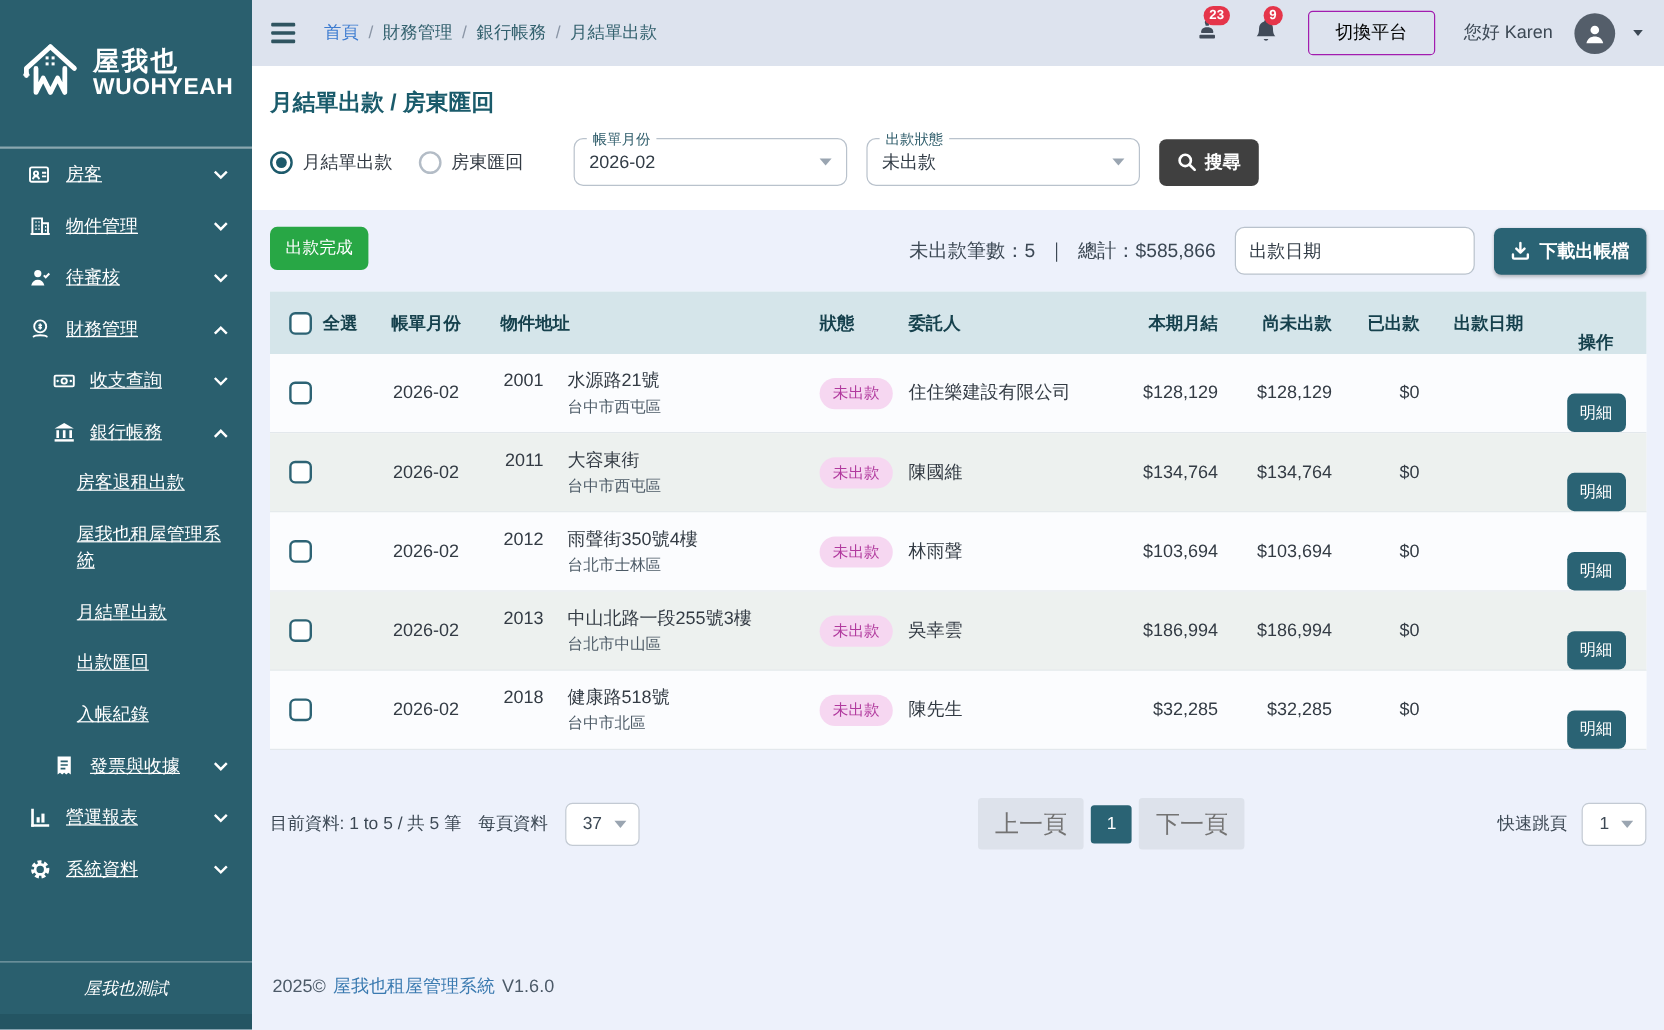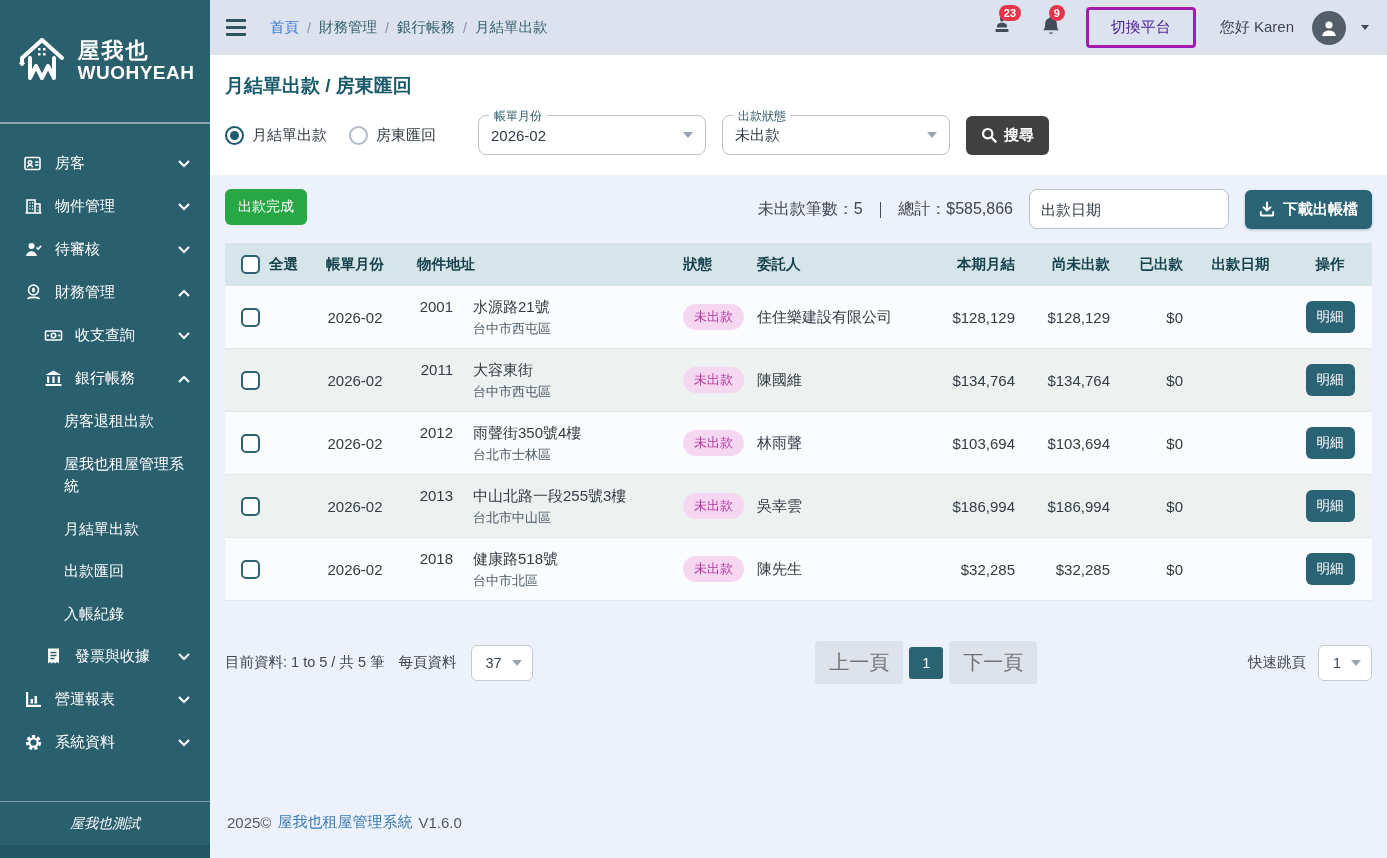--- a/index.html
+++ b/index.html
@@ -7,21 +7,21 @@
   body { font-family:"Liberation Sans","DejaVu Sans",sans-serif; font-size:15px; color:#333b44; background:#edf1fb; }
   .app { display:flex; width:1387px; height:858px; }
 
   
   .sidebar { width:210px; min-width:210px; background:#2a5f6e; color:#fff; display:flex; flex-direction:column; height:858px; }
   .logo-block { height:124px; display:flex; align-items:center; justify-content:center; gap:10px; border-bottom:2px solid rgba(255,255,255,.45); }
   .logo-house { flex:0 0 auto; }
   .logo-text { display:flex; flex-direction:column; line-height:1.05; }
   .logo-zh { font-size:22px; font-weight:bold; letter-spacing:2px; }
   .logo-en { font-size:19px; font-weight:bold; letter-spacing:.5px; }
-  .menu { flex:1 1 auto; overflow:hidden; padding-top:18px; }
+  .menu { flex:1 1 auto; overflow:hidden; padding-top:0;text-decoration:underline; }
   .mitem { display:flex; align-items:center; gap:12px; padding:12px 20px 12px 24px; cursor:pointer; font-size:15px; }
   .mitem .micon { width:19px; height:19px; display:flex; align-items:center; justify-content:center; flex:0 0 auto; }
   .mitem .mlabel { flex:1 1 auto; }
   .mitem .chev { width:12px; height:8px; flex:0 0 auto; }
   .lvl1 { padding-left:44px; }
   .lvl2 { padding-left:64px; padding-top:10px; padding-bottom:10px; }
   .lvl2 .mlabel { line-height:1.5; }
   .sidebar-bottom { border-top:1px solid rgba(255,255,255,.4); padding:13px 0 12px; text-align:center; font-size:14px;font-style:italic; }
   .sidebar-edge { height:13px; background:#245563; }
 
@@ -30,21 +30,21 @@
   .topbar { height:55px; background:#dde3ee; display:flex; align-items:center; padding:0 18px 0 16px; gap:10px; }
   .burger { display:flex; flex-direction:column; gap:4px; cursor:pointer; margin-right:14px; }
   .burger span { display:block; width:20px; height:3px; background:#2f5460; border-radius:1px; }
   .crumbs { display:flex; align-items:center; gap:8px; font-size:14.5px; flex:1 1 auto; }
   .crumb { color:#33616e; cursor:pointer; }
   .crumb.first { color:#3d7cd0; }
   .crumb-sep { color:#8a95a5; }
   .top-icons { display:flex; align-items:center; gap:26px; margin-right:14px; }
   .icon-wrap { position:relative; cursor:pointer; }
   .badge { position:absolute; top:-9px; left:9px; background:#e5354a; color:#fff; font-size:11px; font-weight:bold; border-radius:9px; padding:1px 5px; line-height:1.3; }
-  .btn-switch { border:3px solid #a21caf; background:transparent; color:#4c1d95; font-size:15px; padding:8px 22px; border-radius:4px; cursor:pointer; }
+  .btn-switch { border:1px solid #a21caf; background:transparent; color:#000000; font-size:15px; padding:8px 22px; border-radius:4px; cursor:pointer; }
   .greeting { font-size:15px; color:#3c4854; margin:0 8px 0 14px; }
   .avatar { width:34px; height:34px; border-radius:50%; background:#545e6a; display:flex; align-items:center; justify-content:center; cursor:pointer; }
   .avatar-caret { width:0; height:0; border-left:4px solid transparent; border-right:4px solid transparent; border-top:5px solid #3c4854; margin-left:5px; cursor:pointer; }
 
   
   .white-section { background:#fff; padding:18px 15px 20px; }
   .page-title { color:#1a5b6b; font-size:19px; font-weight:bold; margin-bottom:16px; }
   .filter-row { display:flex; align-items:center; gap:16px; }
   .radios { display:flex; align-items:center; gap:22px; margin-right:26px; }
   .radio { display:flex; align-items:center; gap:8px; cursor:pointer; }
@@ -78,21 +78,21 @@
   .cb { width:19px; height:19px; border:2px solid #2d6374; border-radius:5px; background:#fff; display:inline-block; cursor:pointer; flex:0 0 auto; }
   .c-month { text-align:center; }
   .c-addr { display:flex; gap:20px; padding-left:14px; line-height:1.55; }
   .c-addr .code { width:36px; text-align:right; flex:0 0 auto; }
   .addr-lines { display:flex; flex-direction:column; }
   .district { font-size:13px; color:#4c5a66; }
   .c-status { padding-left:14px; }
   .pill { display:inline-block; background:#f6d7f1; color:#b13a9e; font-size:13px; padding:4px 11px; border-radius:13px; }
   .c-num { text-align:right; padding-right:10px; }
   .c-date { text-align:center; }
-  .c-action { text-align:center; }
+  .c-action { text-align:center;margin-top:33px; }
   .btn-detail { background:#2a6374; color:#fff; border:none; font-size:13.5px; padding:7px 11px; border-radius:6px; cursor:pointer; }
 
   
   .pager { display:flex; align-items:center; margin-top:40px; width:1147px; }
   .pager-left { display:flex; align-items:center; gap:14px; font-size:14.5px; color:#3c4854; }
   .mini-select { height:36px; background:#fff; border:1px solid #c3cad3; border-radius:6px; display:flex; align-items:center; gap:10px; padding:0 10px 0 14px; cursor:pointer; color:#3c4854; }
   .pager-mid { display:flex; align-items:center; gap:6px; margin:0 auto; transform:translateX(36px); }
   .pg-btn { background:#dde2eb; color:#737373; border:none; font-size:20px; padding:8px 14px; border-radius:3px; cursor:pointer; }
   .pg-num { background:#2a6374; color:#fff; border:none; font-size:14.5px; padding:8px 13px; border-radius:3px; cursor:pointer; }
   .pager-right { display:flex; align-items:center; gap:12px; font-size:14.5px; color:#3c4854; }

